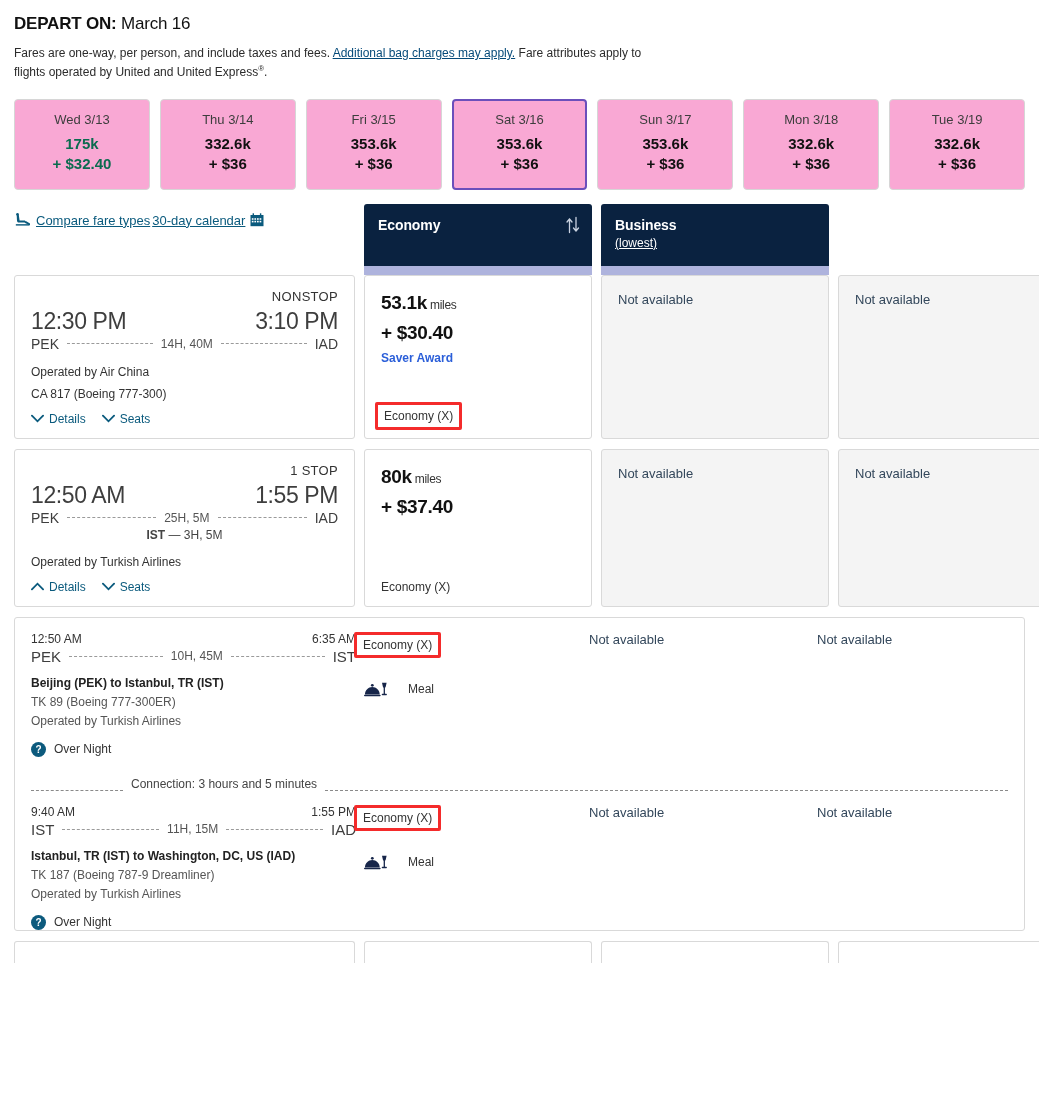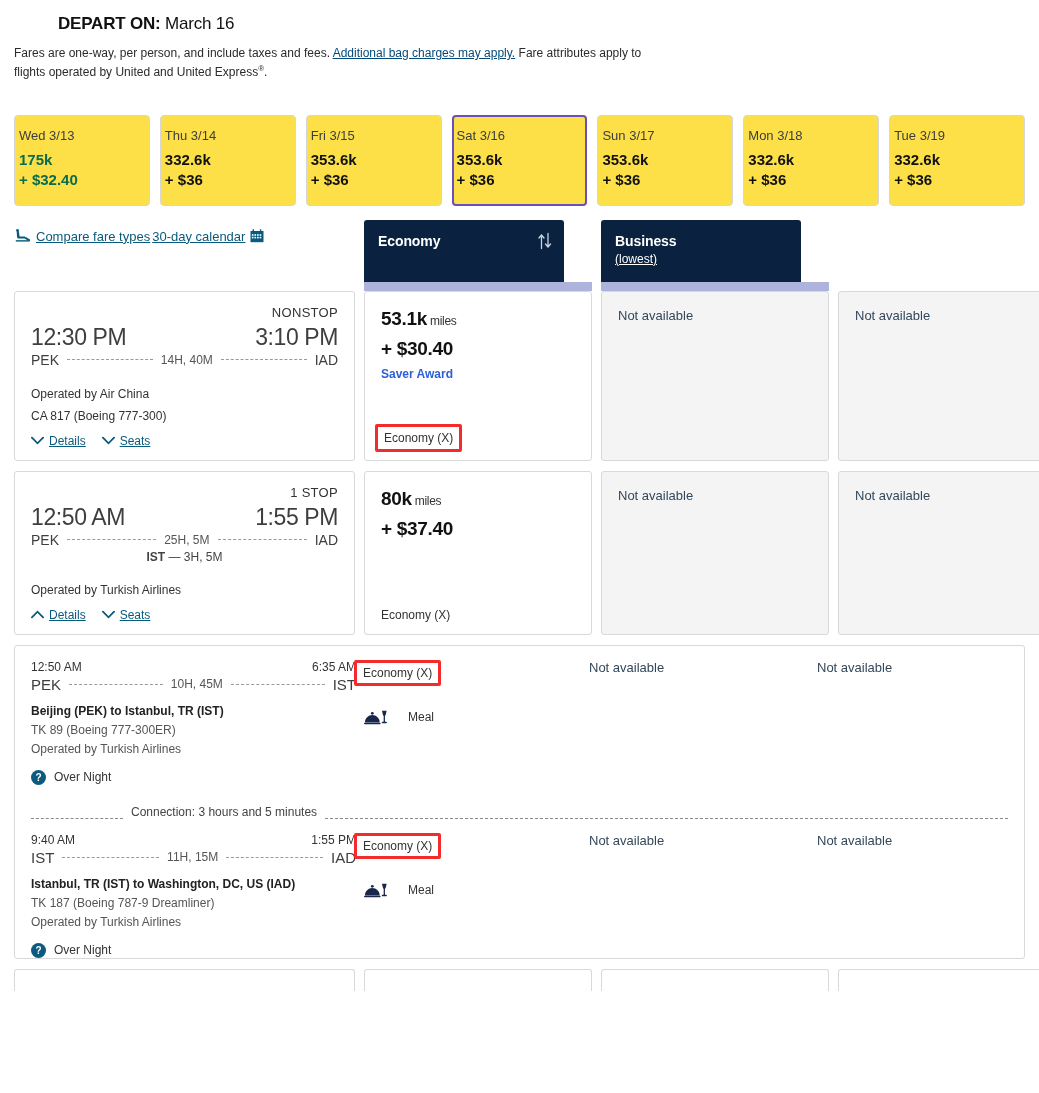--- a/index.html
+++ b/index.html
@@ -10,59 +10,58 @@
     color: #1a1a1a;
   }
   body { width: 1039px; min-height: 1093px; position: relative; overflow: hidden; }
 
   .page { padding: 0 10px; }
 
   
   .depart-head {
     font-size: 17px; font-weight: 400; color: #111; padding: 14px 0 0 4px;
     letter-spacing: -0.2px;
-    margin-left: 44px;
   }
   .depart-head b { font-weight: 700; }
 
   .fare-note {
     font-size: 12px; color: #2b2b2b; line-height: 1.55;
     padding: 10px 4px 0 4px; max-width: 660px;
   }
   .fare-note a { color: #054a79; text-decoration: underline; }
   .fare-note sup { font-size: 8px; vertical-align: super; }
 
   
   .date-strip {
     display: flex; gap: 10px; padding: 18px 4px 0 4px;
   }
   .date-card {
     flex: 1 1 0; border: 1px solid #d6d6d6; border-radius: 4px;
-    background: #fde047; padding: 12px 4px 14px 4px;
-    cursor: pointer; min-height: 78px; margin-top: 16px;
+    background: #f9a8d4; text-align: center; padding: 12px 4px 14px 4px;
+    cursor: pointer; min-height: 78px;
   }
   .date-card.selected { border: 2px solid #6b4fbb; padding: 11px 3px 13px 3px; }
   .date-card .dow { font-size: 13px; color: #3d3d3d; margin-bottom: 7px; }
   .date-card .miles { font-size: 15px; font-weight: 700; color: #111; line-height: 1.35; }
   .date-card .cash  { font-size: 15px; font-weight: 700; color: #111; line-height: 1.35; }
   .date-card.low .miles, .date-card.low .cash { color: #0b6b4f; }
 
   
   .util-row { display: flex; gap: 9px; padding: 14px 4px 0 4px; align-items: flex-start; }
 
   .util-links { width: 341px; flex: 0 0 341px; display: flex; align-items: center; gap: 2px; padding-top: 9px; }
   .util-link {
     font-size: 13px; color: #0a5a7d; text-decoration: underline; cursor: pointer;
     display: inline-flex; align-items: center; gap: 5px;
   }
   .icon-seat { width: 17px; height: 15px; display: inline-block; }
   .icon-cal  { width: 14px; height: 14px; display: inline-block; }
 
   .cabin-head {
-    width: 200px; flex: 0 0 228px;
+    width: 228px; flex: 0 0 228px;
     background: #0a2240; color: #fff; border-radius: 3px 3px 0 0;
     padding: 13px 12px 11px 14px; min-height: 62px; position: relative;
   }
   .cabin-head .ctitle { font-size: 14px; font-weight: 700; letter-spacing: -0.1px; }
   .cabin-head .clowest {
     font-size: 12px; color: #fff; text-decoration: underline; display: inline-block; margin-top: 3px;
   }
   .sort-btn {
     position: absolute; right: 11px; top: 12px; width: 16px; height: 18px; cursor: pointer;
   }
@@ -83,27 +82,27 @@
   .times .t { font-size: 23px; font-weight: 300; color: #3e3e3e; letter-spacing: -0.4px; }
   .route {
     display: flex; align-items: center; justify-content: space-between;
     font-size: 14px; color: #3e3e3e; margin-top: 1px;
   }
   .route .apt { font-size: 14px; color: #3e3e3e; }
   .dashline { flex: 1 1 auto; border-top: 1px dashed #9a9a9a; margin: 0 8px; height: 0; }
   .route .dur { font-size: 12px; color: #555; white-space: nowrap; }
   .layover { text-align: center; font-size: 12px; color: #444; margin-top: 2px; }
   .layover b { font-weight: 700; }
-  .op-by { font-size: 12px; color: #333; margin-top: 19px; }
+  .op-by { font-size: 12px; color: #333; margin-top: 13px; }
   .flt-no { font-size: 12px; color: #333; margin-top: 8px; }
   .card-links { display: flex; gap: 16px; margin-top: 11px; }
   .card-link {
     font-size: 12px; color: #0a5a7d; display: inline-flex; align-items: center; gap: 5px; cursor: pointer;
   }
-  .card-link span.lbl { text-decoration: underline; }
+  .card-link span.lbl { }
   .chev { width: 13px; height: 9px; display: inline-block; }
 
   .fare-cell {
     width: 228px; flex: 0 0 228px;
     border: 1px solid #d9d9d9; border-radius: 3px; background: #fff;
     padding: 16px 16px 12px 16px; position: relative;
     display: flex; flex-direction: column;
   }
   .fare-cell.na { background: #f4f4f4; }
   .fare-miles { font-size: 19px; font-weight: 700; color: #111; letter-spacing: -0.3px; }

